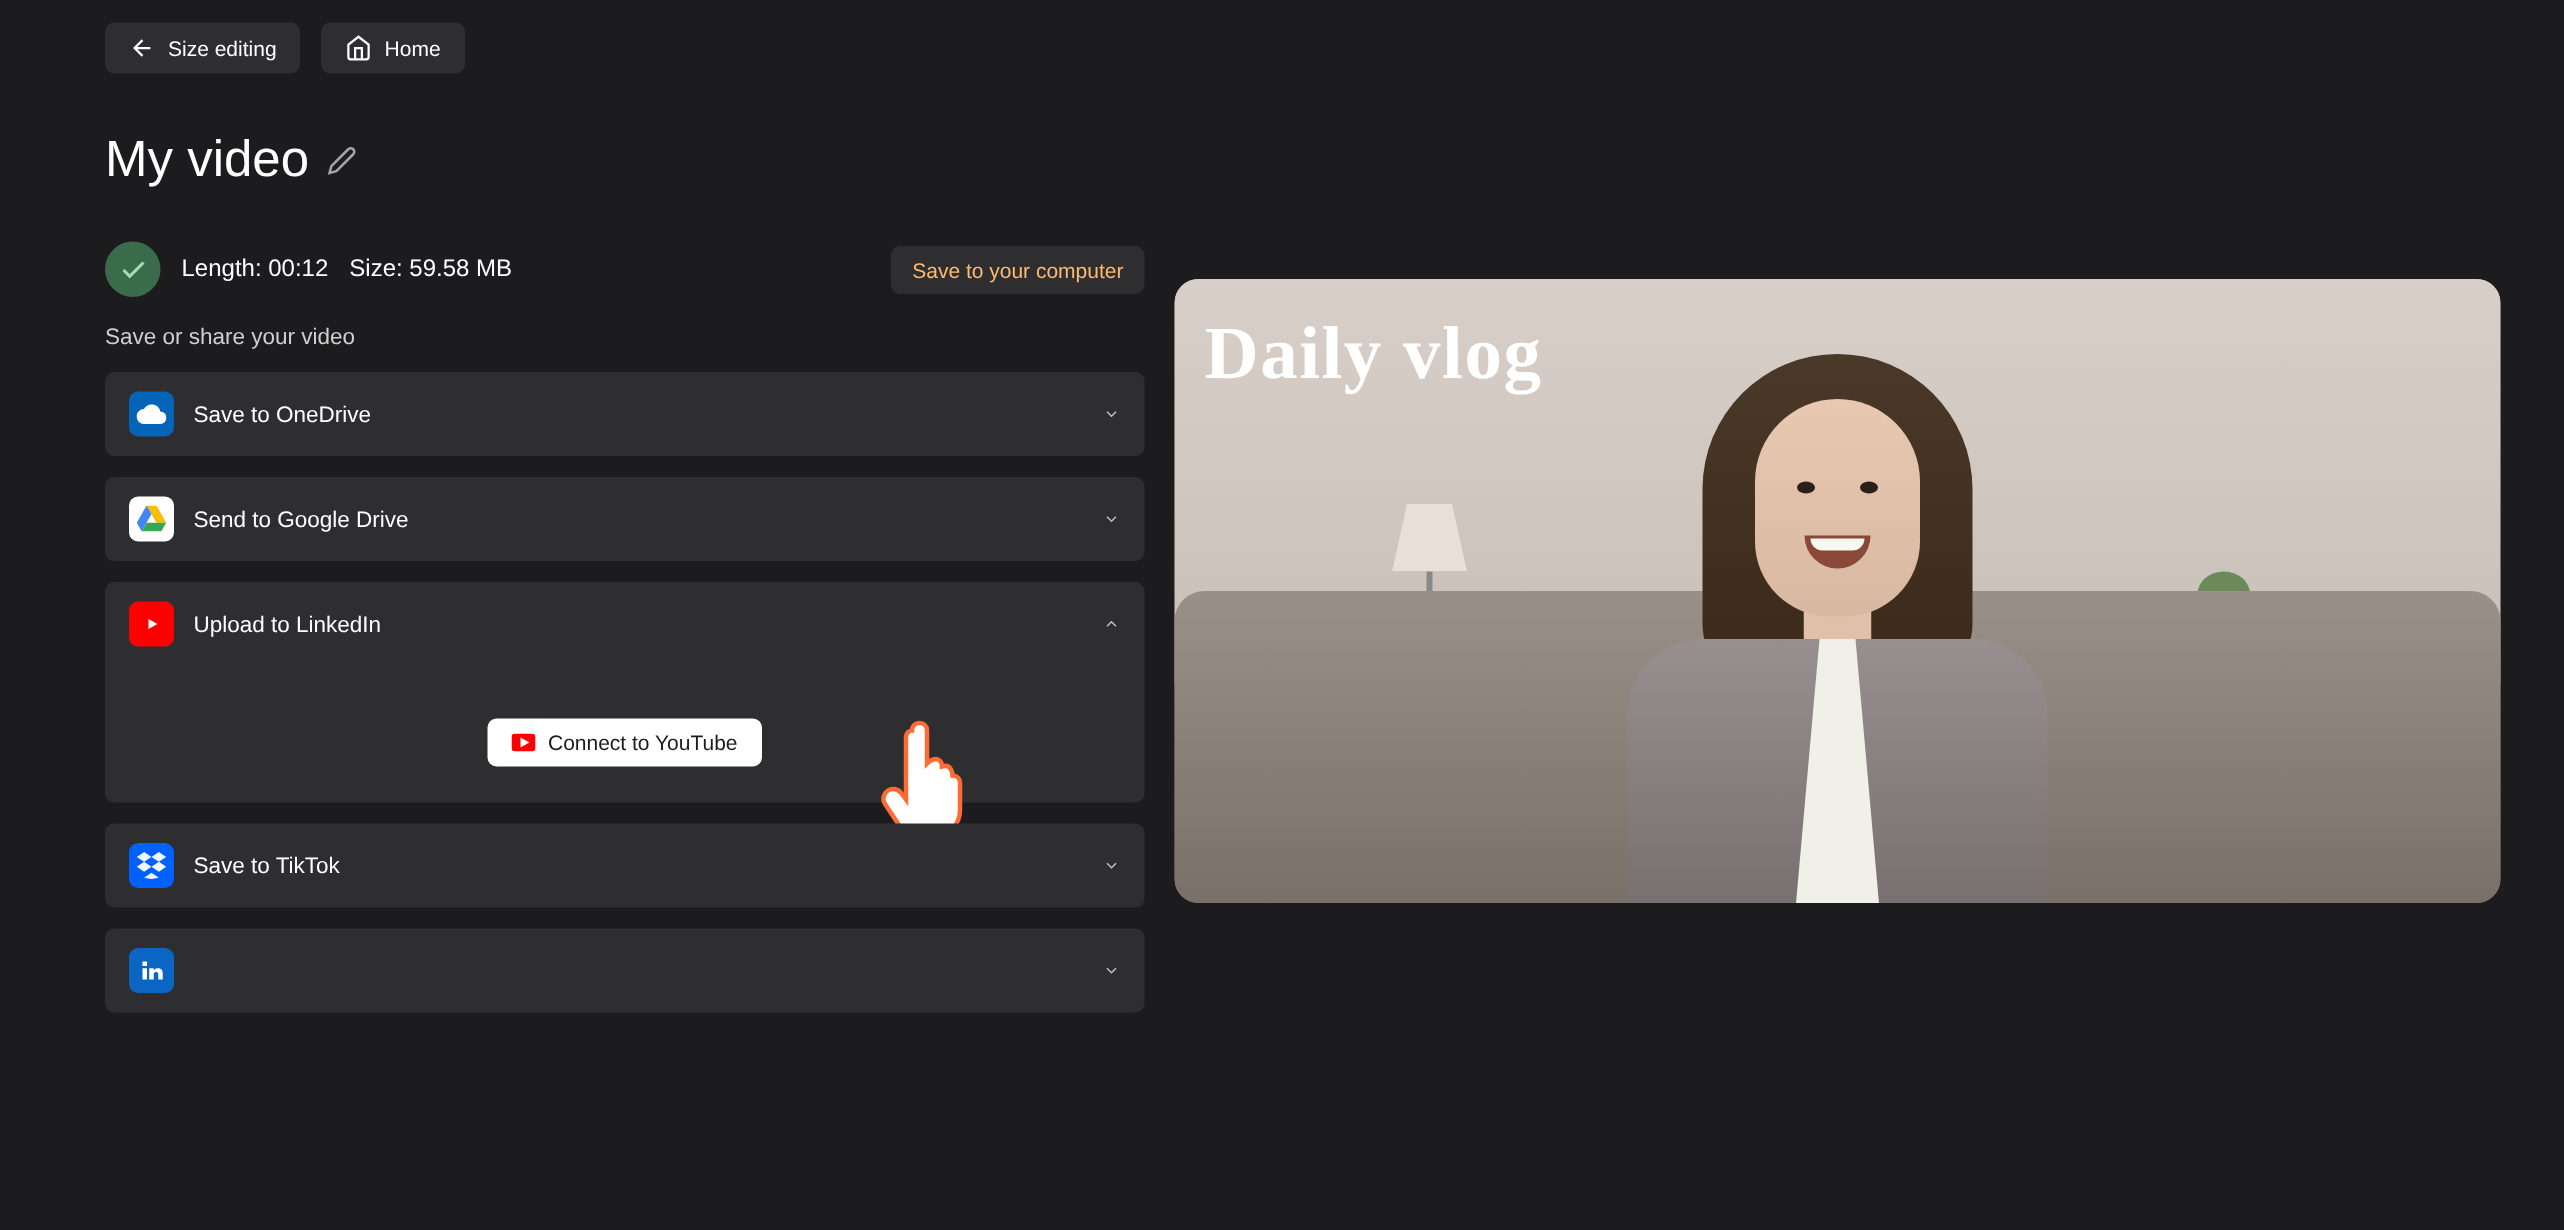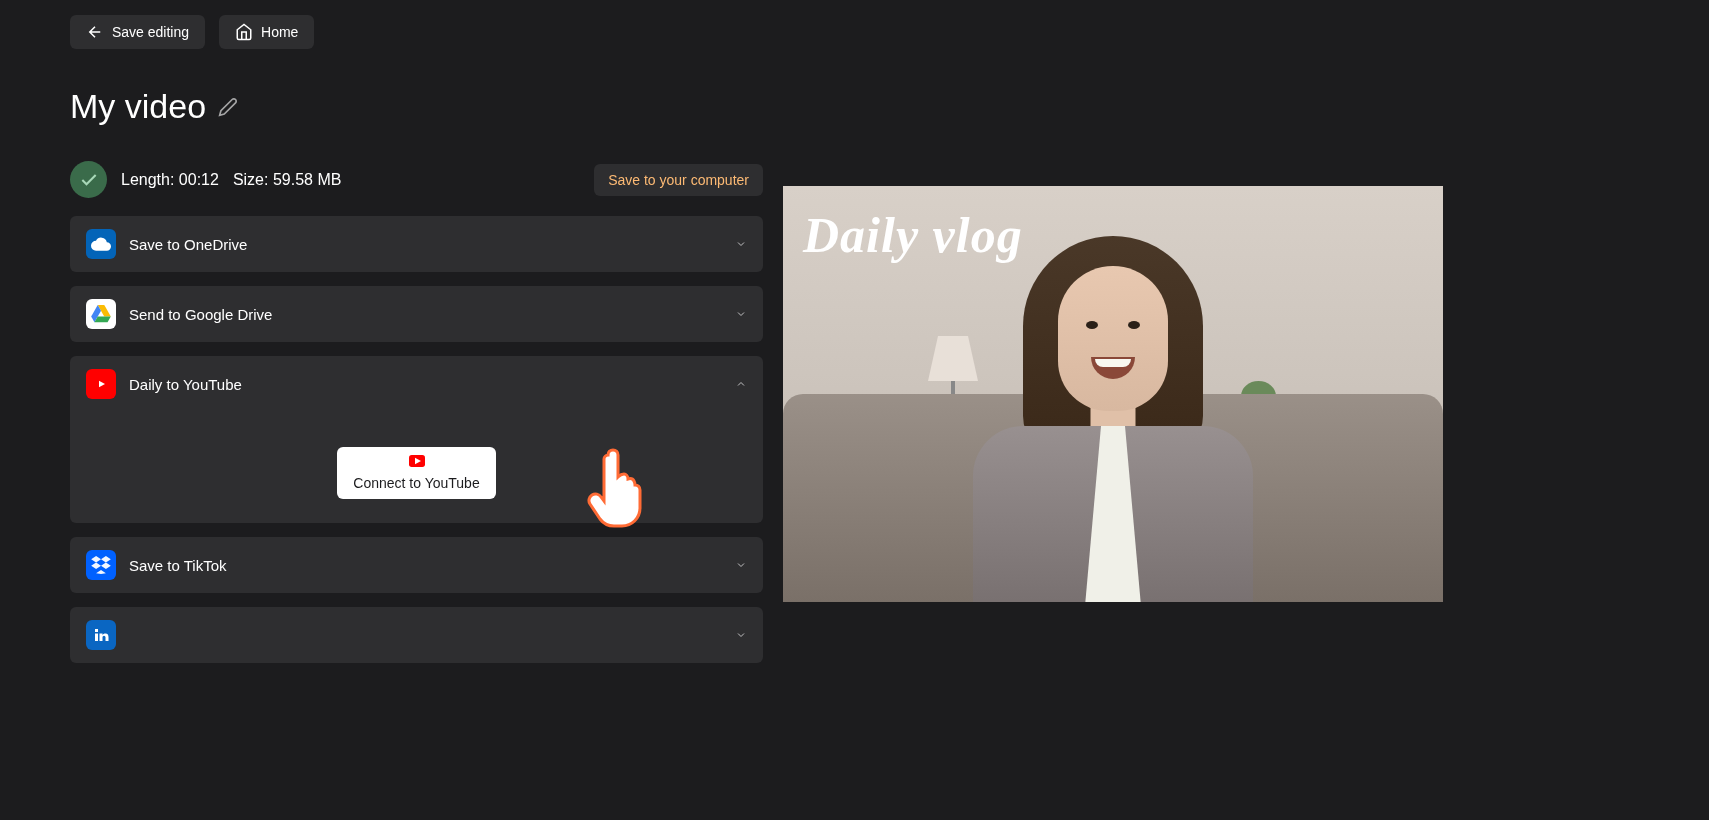--- a/index.html
+++ b/index.html
@@ -159,42 +159,40 @@
       align-items: center;
       gap: 8px;
       background: #ffffff;
       color: #1c1c1e;
       border: none;
       padding: 8px 16px;
       border-radius: 6px;
       font-size: 14px;
       font-weight: 500;
       cursor: pointer;
-      flex-direction: column;
     }
     .connect-btn .yt-icon {
       width: 16px;
       height: 12px;
     }
     .cursor-pointer {
       position: absolute;
       left: 500px;
       top: 0px;
       width: 60px;
       height: 82px;
       pointer-events: none;
     }
     .video-preview {
-      width: 660px;
+      width: 884px;
       height: 416px;
-      border-radius: 0;
+      border-radius: 16px;
       overflow: hidden;
       position: relative;
       background: linear-gradient(180deg, #b8b0a8 0%, #a89890 40%, #8a7868 100%);
-      font-style: italic;
     }
     .preview-title {
       position: absolute;
       top: 20px;
       left: 20px;
       font-size: 50px;
       font-weight: 900;
       color: #ffffff;
       font-family: Georgia, serif;
       letter-spacing: 1px;
@@ -374,21 +372,21 @@
 </head>
 <body>
 
 <div class="container">
   <div class="left-panel">
     <div class="top-buttons">
       <button class="top-btn">
         <svg viewBox="0 0 24 24" fill="none" stroke="#fff" stroke-width="2">
             <path d="M19 12H5M12 19l-7-7 7-7"></path>
           </svg>
-        <span>Save editing</span>
+        <span>Size editing</span>
       </button>
       <button class="top-btn">
         <svg viewBox="0 0 24 24" fill="none" stroke="#fff" stroke-width="2">
             <path d="M3 9l9-7 9 7v11a2 2 0 0 1-2 2H5a2 2 0 0 1-2-2z"></path>
             <polyline points="9 22 9 12 15 12 15 22"></polyline>
           </svg>
         <span>Home</span>
       </button>
     </div>
 
@@ -403,20 +401,21 @@
       <div class="check-badge">
         <svg viewBox="0 0 24 24" fill="none" stroke="#a8d8b8" stroke-width="2.5">
             <polyline points="20 6 9 17 4 12"></polyline>
           </svg>
       </div>
       <span class="info-text">Length: 00:12</span>
       <span class="info-text">Size: 59.58 MB</span>
       <button class="save-computer-btn">Save to your computer</button>
     </div>
 
+    <div class="section-label">Save or share your video</div>
 
     <div class="share-list">
 
       <div class="share-item">
         <div class="service-icon ic-onedrive">
           <svg width="20" height="14" viewBox="0 0 24 16">
               <path fill="#fff" d="M6 16a6 6 0 0 1 0-12 7 7 0 0 1 13 2 5 5 0 0 1 0 10H6z"></path>
             </svg>
         </div>
         <span class="service-label">Save to OneDrive</span>
@@ -440,21 +439,21 @@
           </svg>
       </div>
 
       <div class="share-item expanded">
         <div class="share-item-header">
           <div class="service-icon ic-youtube">
             <svg width="16" height="12" viewBox="0 0 24 18">
                 <path fill="#fff" d="M9 4v10l9-5z"></path>
               </svg>
           </div>
-          <span class="service-label">Daily to YouTube</span>
+          <span class="service-label">Upload to LinkedIn</span>
           <svg class="chevron" viewBox="0 0 24 24" fill="none" stroke="#fff" stroke-width="2">
               <polyline points="18 15 12 9 6 15"></polyline>
             </svg>
         </div>
         <div class="connect-area">
           <button class="connect-btn">
             <svg class="yt-icon" viewBox="0 0 24 18">
                 <rect width="24" height="18" rx="4" fill="#ff0000"></rect>
                 <path fill="#fff" d="M9 4v10l9-5z"></path>
               </svg>

